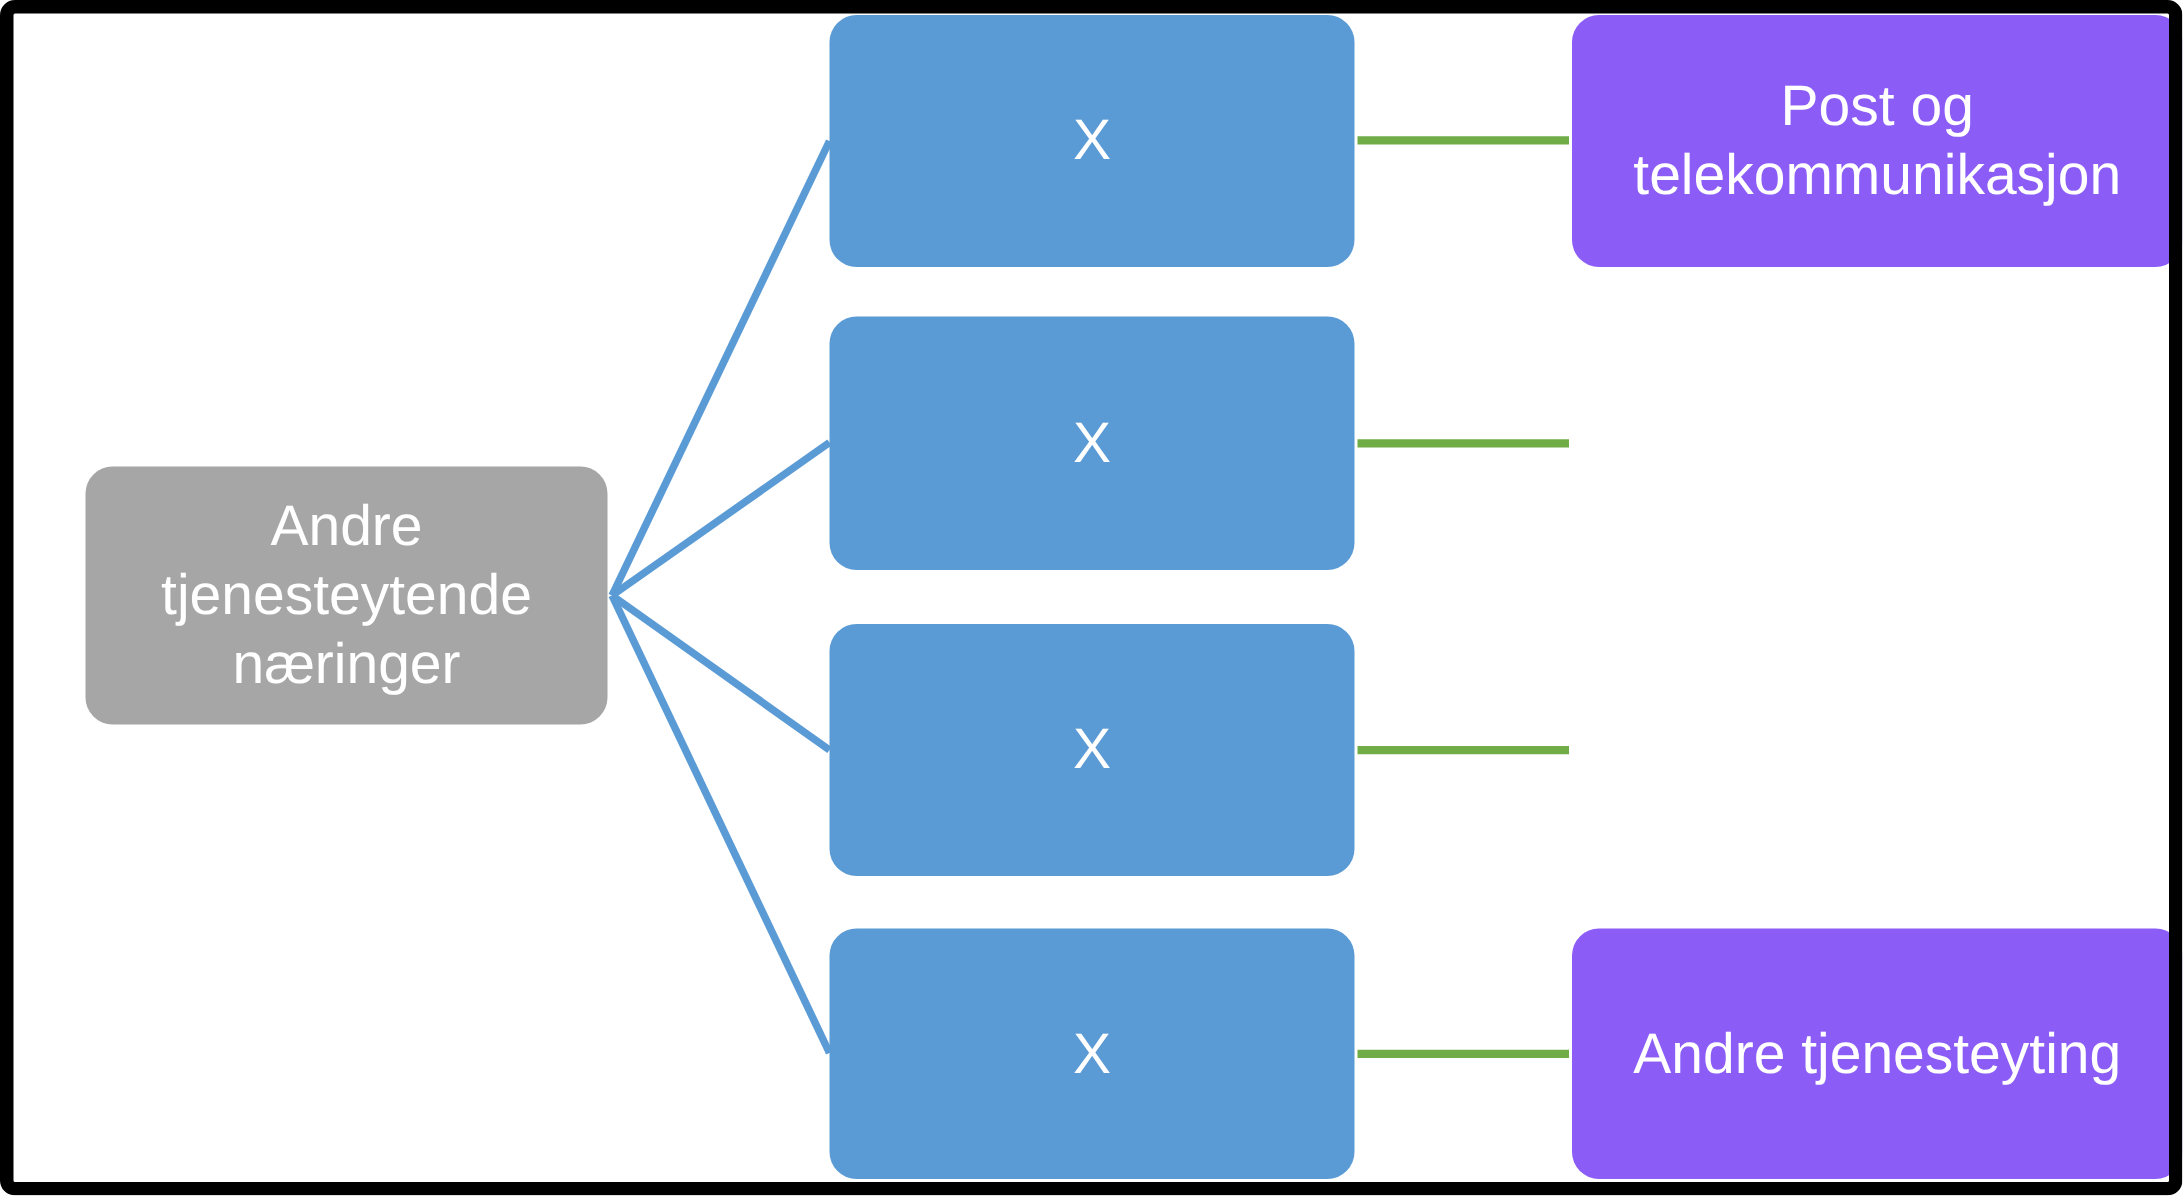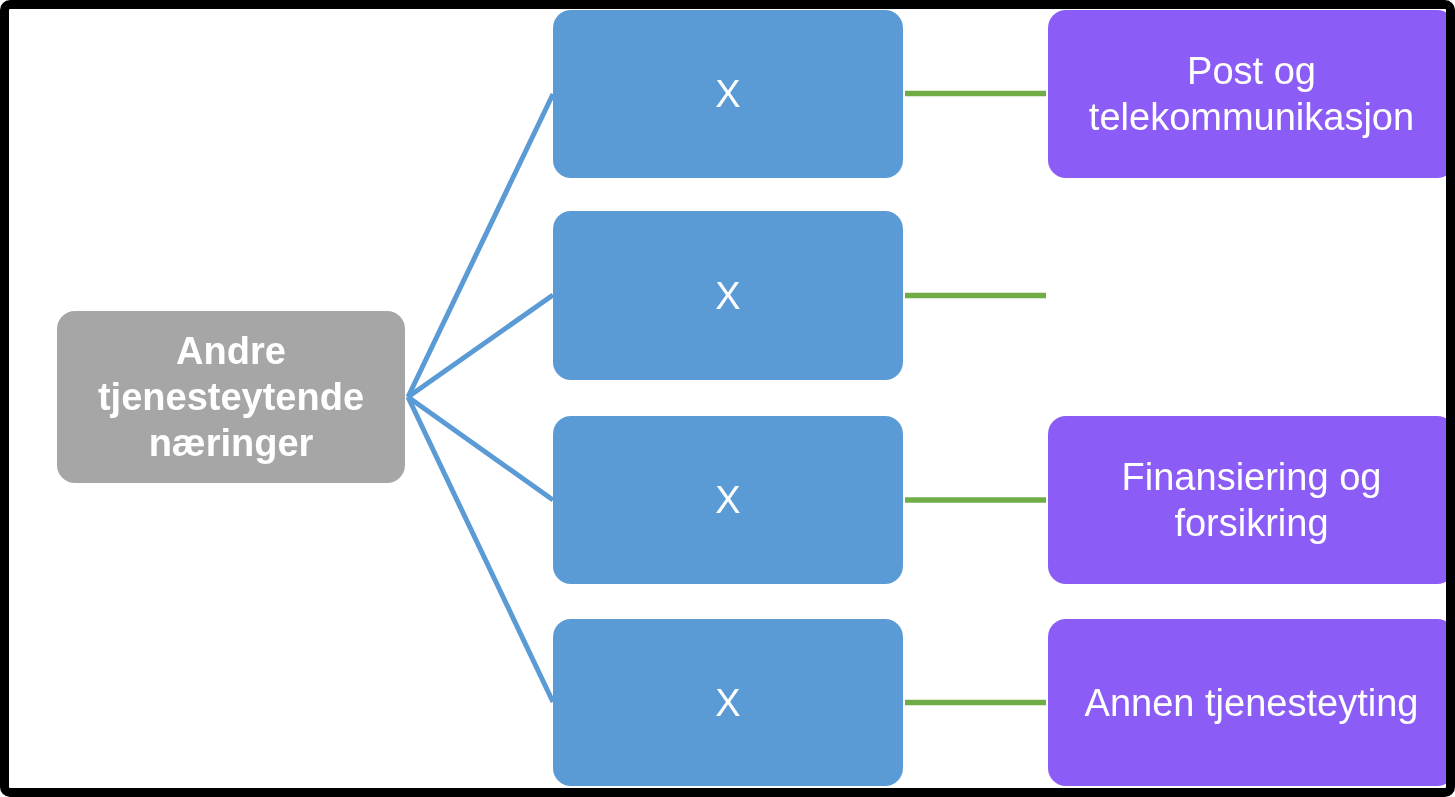--- a/index.html
+++ b/index.html
@@ -42,21 +42,20 @@
     color: #ffffff;
     font-size: 38px;
     line-height: 46px;
   }
   .node-root {
     left: 57px;
     top: 311px;
     width: 348px;
     height: 172px;
     background: #a6a6a6;
-    font-weight: bold;
   }
   .node-root .label {
     white-space: pre-line;
   }
   .node-mid {
     left: 553px;
     width: 350px;
     background: #5b9bd5;
   }
   .node-leaf {
@@ -101,25 +100,22 @@
     <span class="label">Post og telekommunikasjon</span>
   </div>
 
   <div class="node node-mid row-2">
     <span class="label">X</span>
   </div>
 
   <div class="node node-mid row-3">
     <span class="label">X</span>
   </div>
-  <div class="node node-leaf row-3">
-    <span class="label">Finansiering og forsikring</span>
-  </div>
 
   <div class="node node-mid row-4">
     <span class="label">X</span>
   </div>
   <div class="node node-leaf row-4">
-    <span class="label">Annen tjenesteyting</span>
+    <span class="label">Andre tjenesteyting</span>
   </div>
 
   <div class="frame-border"></div>
 </div>
 
 </body></html>

